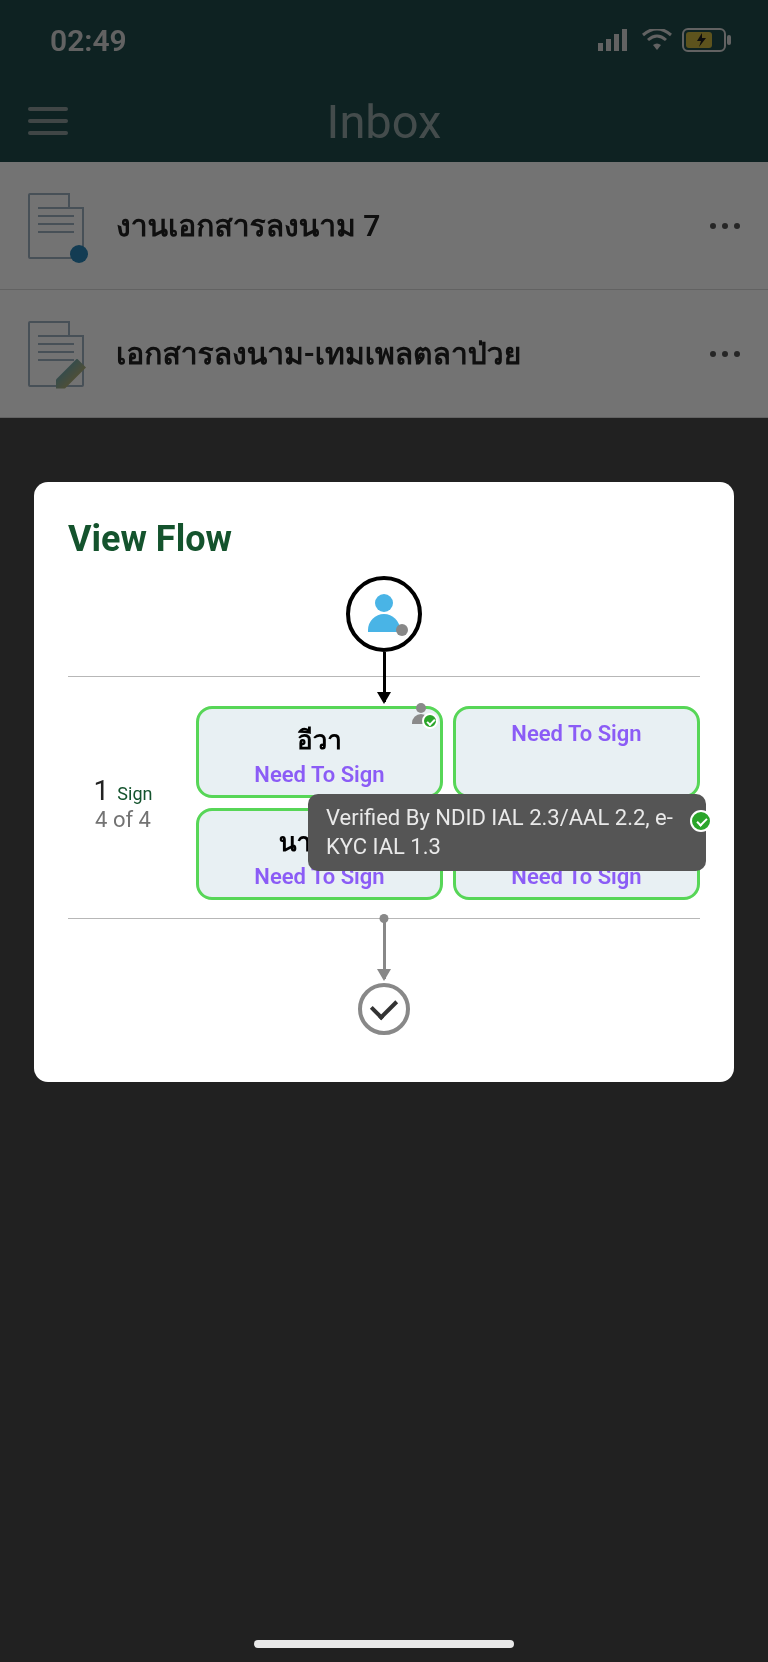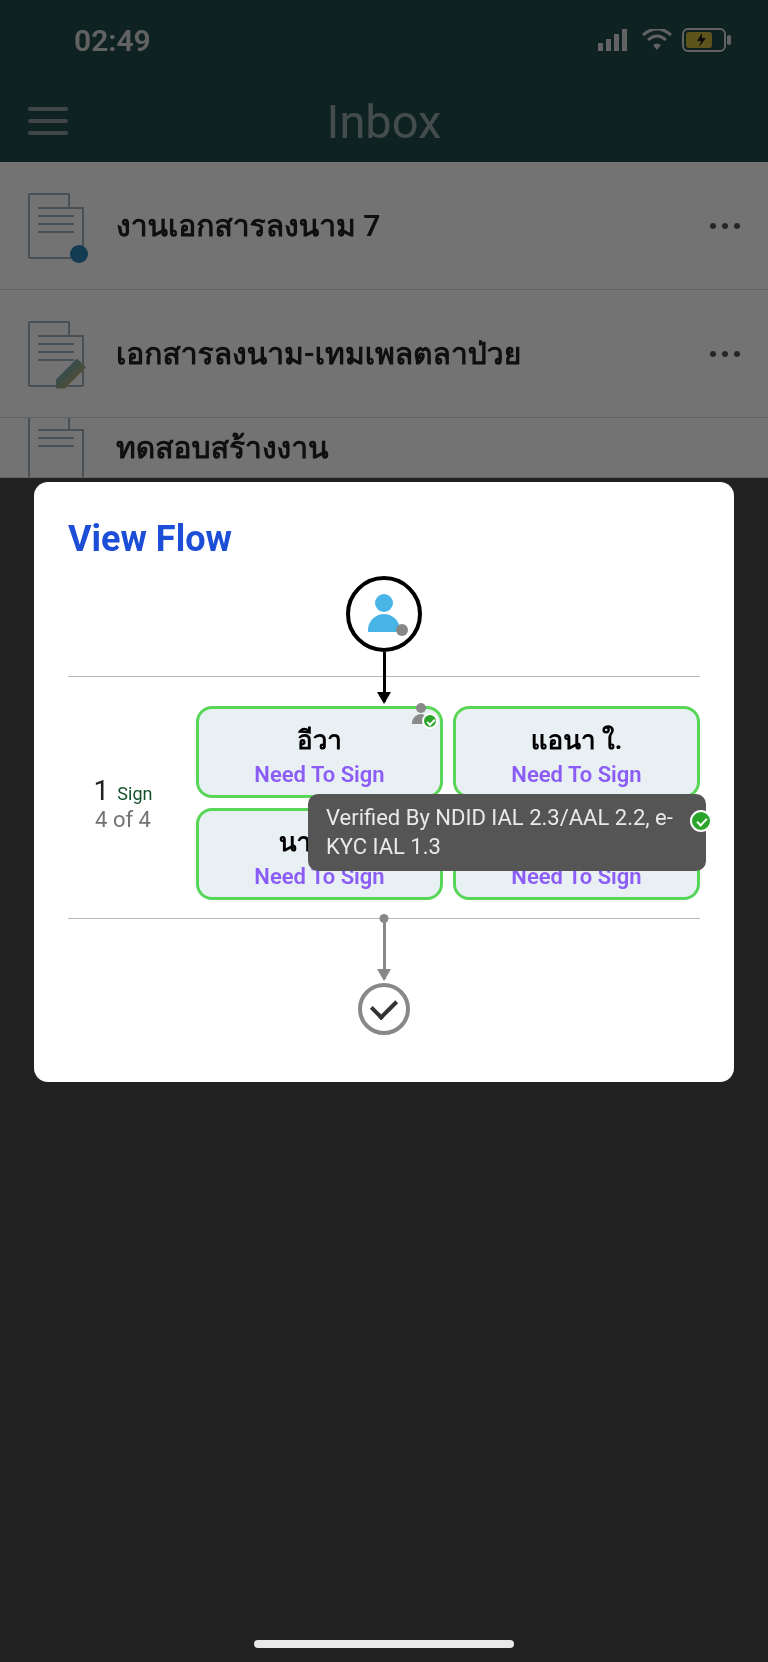--- a/index.html
+++ b/index.html
@@ -1,19 +1,19 @@
 <!DOCTYPE html>
 <html><head>
 <meta charset="utf-8">
 <style>
   * { box-sizing: border-box; margin: 0; padding: 0; }
   html, body { width: 768px; height: 1662px; font-family: -apple-system, BlinkMacSystemFont, "Segoe UI", Roboto, sans-serif; background: #4a4a4a; overflow: hidden; }
 
   
-  .status-bar { height: 80px; background: #245a5a; display: flex; align-items: center; justify-content: space-between; padding: 0 36px 0 74px; color: #fff; }
+  .status-bar { height: 80px; background: #245a5a; display: flex; align-items: center; justify-content: space-between; padding: 0 36px 0 50px; color: #fff; }
   .status-time { font-size: 30px; font-weight: 600; }
   .status-right { display: flex; align-items: center; gap: 10px; }
 
   
   .app-header { height: 82px; background: #245a5a; display: flex; align-items: center; position: relative; }
   .menu-btn { position: absolute; left: 28px; top: 50%; transform: translateY(-50%); width: 40px; height: 28px; display: flex; flex-direction: column; justify-content: space-between; }
   .menu-btn span { display:block; height:4px; background:#a7b8b8; border-radius:2px; }
   .app-title { margin: 0 auto; font-size: 47px; color: #b3c7c7; font-weight: 400; }
 
   
@@ -26,21 +26,21 @@
   .doc-icon .gear { position:absolute; bottom:-6px; right:-6px; width:18px; height:18px; border-radius:50%; background:#2a86b8; }
   .doc-icon .pen { position:absolute; bottom:-4px; right:-4px; width:30px; height:30px; background:linear-gradient(135deg,#3ea0d6,#eab74b); clip-path: polygon(70% 0, 100% 30%, 30% 100%, 0 100%, 0 70%); }
   .item-title { margin-left: 32px; font-size: 30px; font-weight:600; color:#222; }
   .more-btn { position:absolute; right:28px; top:50%; transform:translateY(-50%); color:#555; display:flex; gap:6px; }
   .more-btn i { width:6px; height:6px; border-radius:50%; background:#555;}
   .list-item.partial { height:60px; overflow:hidden; }
 
   
   .overlay { position:absolute; top:0; left:0; width:768px; height:1662px; background:rgba(0,0,0,0.55); }
   .modal { position:absolute; top:482px; left:34px; width:700px; height:600px; background:#fff; border-radius:14px; padding:36px 0 28px; display:flex; flex-direction:column; }
-  .modal-title { font-size:36px; font-weight:700; color:#1d4ed8; padding:0 34px 16px; }
+  .modal-title { font-size:36px; font-weight:700; color:#14532d; padding:0 34px 16px; }
 
   .flow-area { flex:1; position:relative; padding:0 34px; }
   .start-node { width:76px; height:76px; border:4px solid #000; border-radius:50%; background:#fff; margin:0 auto; display:flex; align-items:center; justify-content:center; position:relative; }
   .person-ico { width:40px; height:40px; position:relative; }
   .person-ico .head { width:18px; height:18px; border-radius:50%; background:#49b4e6; margin:0 auto; }
   .person-ico .body { width:32px; height:18px; border-radius:16px 16px 0 0; background:#49b4e6; margin:2px auto 0; }
   .person-ico .arrow { position:absolute; bottom:-2px; right:-4px; width:12px; height:12px; border-radius:50%; background:#888; }
 
   .arrow-down-1 { width:3px; height:50px; background:#000; margin:0 auto; position:relative; }
   .arrow-down-1::after { content:""; position:absolute; bottom:-2px; left:50%; transform:translateX(-50%); border-left:7px solid transparent; border-right:7px solid transparent; border-top:12px solid #000; }
@@ -150,30 +150,20 @@
           </div>
           <div class="pen"></div>
         </div>
       <div class="item-title">เอกสารลงนาม-เทมเพลตลาป่วย</div>
       <div class="more-btn">
           <i></i>
           <i></i>
           <i></i>
         </div>
     </div>
-    <div class="list-item partial">
-      <div class="doc-icon">
-          <div class="lines">
-            <i></i>
-            <i></i>
-            <i></i>
-          </div>
-        </div>
-      <div class="item-title">ทดสอบสร้างงาน</div>
-    </div>
   </div>
 </div>
 
 <div class="overlay"></div>
 
 <div class="modal">
   <div class="modal-title">View Flow</div>
 
   <div class="flow-area">
     <div class="start-node">
@@ -197,21 +187,20 @@
               <div class="badge-person">
                 <div class="h"></div>
                 <div class="b"></div>
               </div>
               <div class="badge-check"></div>
             </div>
           <div class="name">อีวา</div>
           <div class="status">Need To Sign</div>
         </div>
         <div class="signer">
-          <div class="name">แอนา ใ.</div>
           <div class="status">Need To Sign</div>
         </div>
         <div class="signer">
           <div class="name">นายดีดี</div>
           <div class="status">Need To Sign</div>
         </div>
         <div class="signer">
           <div class="name">ประกอบกิจ ร.</div>
           <div class="status">Need To Sign</div>
         </div>

